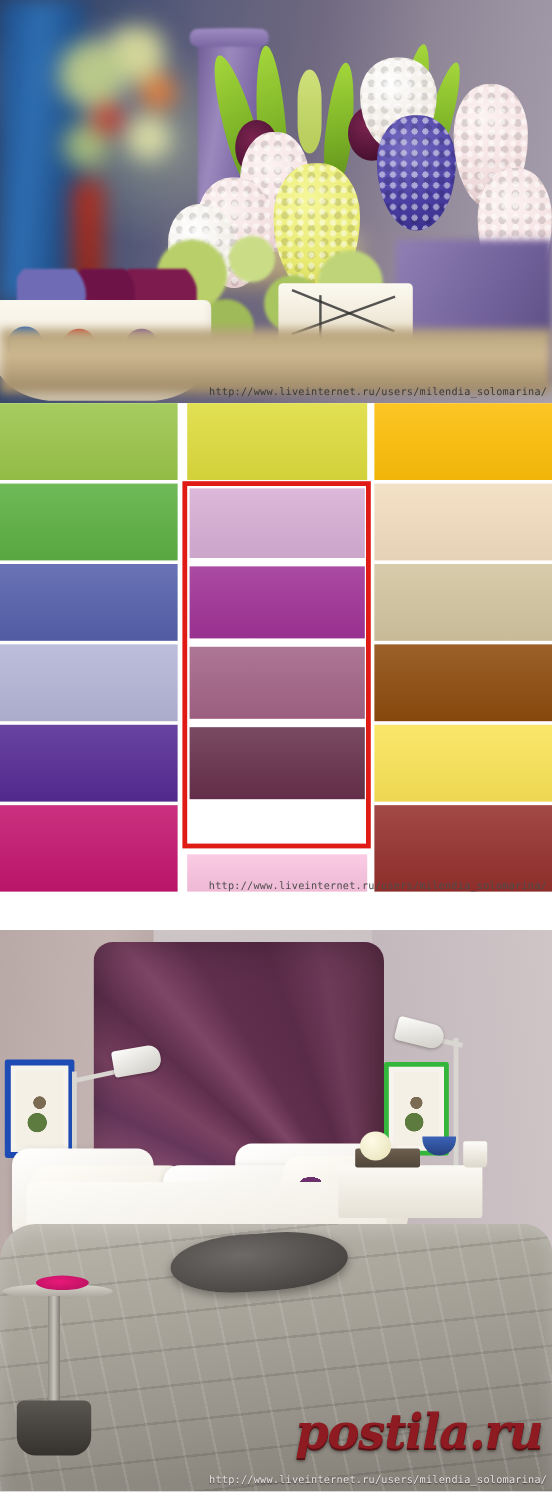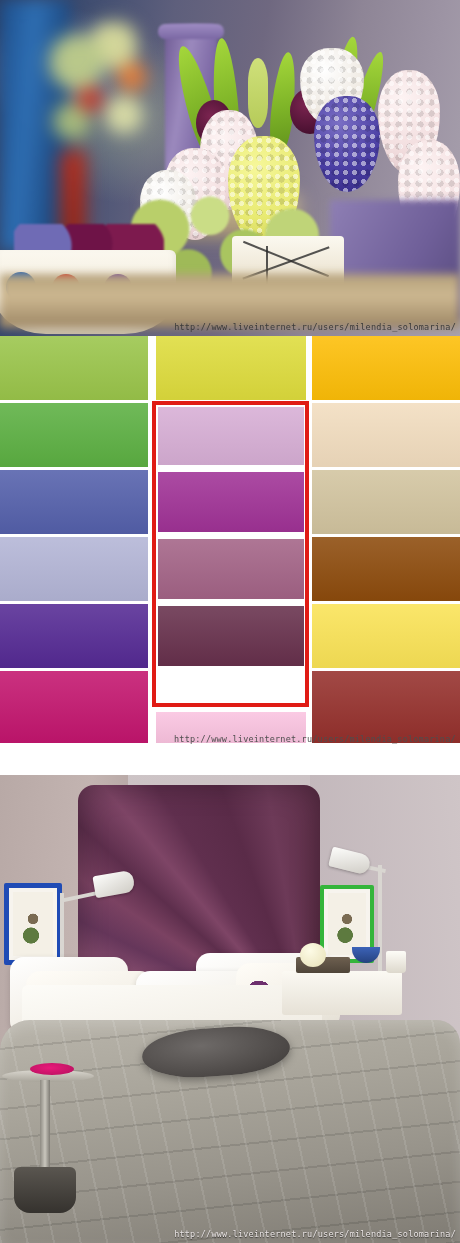--- a/index.html
+++ b/index.html
@@ -404,17 +404,18 @@
     <div class="ns-books"></div>
     <div class="vase-ns"></div>
     <div class="bowl-blue"></div>
     <div class="mug"></div>
 
     <div class="side-table"></div>
     <div class="st-item"></div>
     <div class="st-stem"></div>
     <div class="st-foot"></div>
 
+    <div class="postila" style="color: rgb(141, 27, 33);">postila.ru</div>
 
     <div class="wm dark" style="right:4px;bottom:4px;">http://www.liveinternet.ru/users/milendia_solomarina/</div>
   </div>
 
 </div>
 
 </body></html>

